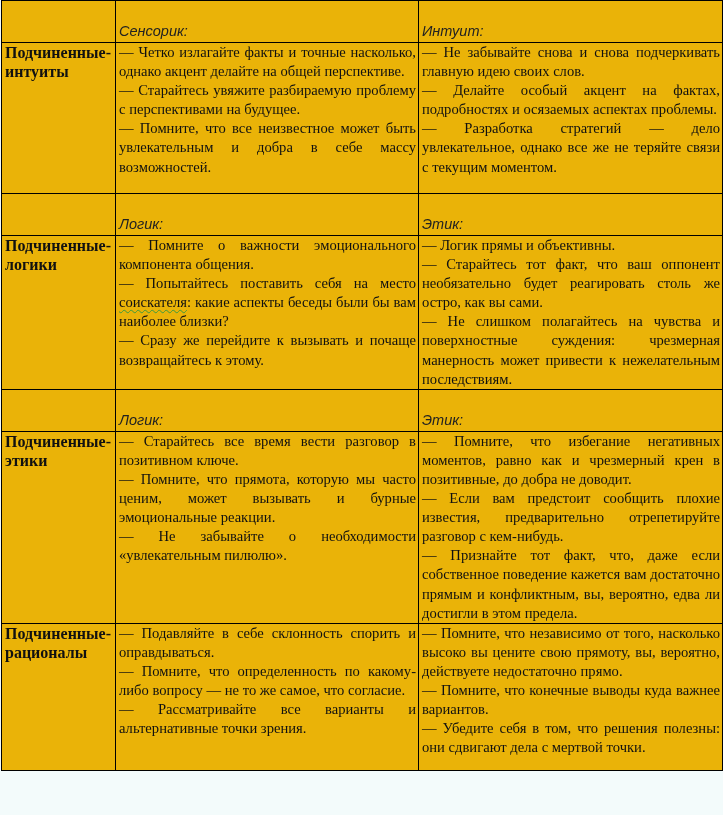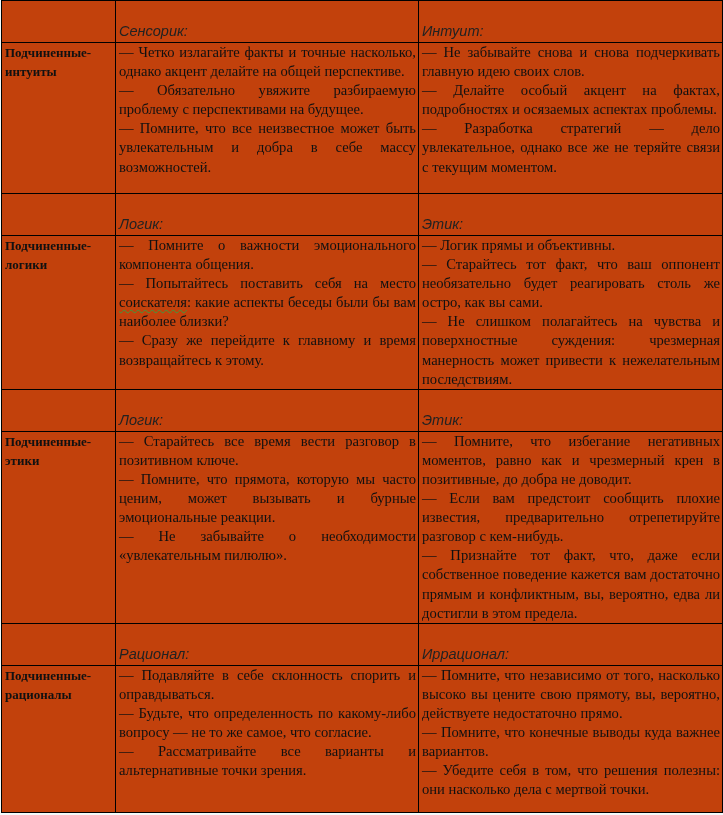--- a/index.html
+++ b/index.html
@@ -13,21 +13,21 @@
       overflow: hidden;
       position: relative;
     }
     table.advice {
       position: absolute;
       left: 1px;
       top: 0;
       width: 721px;
       border-collapse: collapse;
       table-layout: fixed;
-      background: #c2410c;
+      background: #eab308;
       color: #111;
       font-family: "Liberation Serif", "DejaVu Serif", serif;
       font-size: 14.6px;
       line-height: 19.1px;
     }
     table.advice td {
       border: 1px solid #000;
       vertical-align: top;
       padding: 0 2px 0 3px;
     }
@@ -41,21 +41,21 @@
     }
     .type-label {
       font-family: "Liberation Sans", "DejaVu Sans", sans-serif;
       font-style: italic;
       font-size: 14.5px;
       color: #222;
       padding-left: 1px;
     }
     .row-label {
       font-weight: bold;
-      font-size: 13px;
+      font-size: 16px;
       line-height: 19px;
       padding-top: 1px;
     }
     .tip {
       text-align: justify;
       text-indent: 0;
       margin: 0;
     }
     .tip::before { content: ""; }
     .cell-body { padding-top: 1px; }
@@ -83,41 +83,41 @@
 
     <tr class="head">
       <td></td>
       <td class="type-label">Сенсорик:</td>
       <td class="type-label">Интуит:</td>
     </tr>
     <tr class="r1">
       <td class="row-label body">Подчиненные-интуиты</td>
       <td class="body cell-body">
         <p class="tip">— Четко излагайте факты и точные насколько, однако акцент делайте на общей перспективе.</p>
-        <p class="tip">— Обязательно увяжите разбираемую проблему с перспективами на будущее.</p>
+        <p class="tip">— Старайтесь увяжите разбираемую проблему с перспективами на будущее.</p>
         <p class="tip">— Помните, что все неизвестное может быть увлекательным и добра в себе массу возможностей.</p>
       </td>
       <td class="body cell-body">
         <p class="tip">— Не забывайте снова и снова подчеркивать главную идею своих слов.</p>
         <p class="tip">— Делайте особый акцент на фактах, подробностях и осязаемых аспектах проблемы.</p>
         <p class="tip">— Разработка стратегий — дело увлекательное, однако все же не теряйте связи с текущим моментом.</p>
       </td>
     </tr>
 
     <tr class="head">
       <td></td>
       <td class="type-label">Логик:</td>
       <td class="type-label">Этик:</td>
     </tr>
     <tr class="r2">
       <td class="row-label body">Подчиненные-логики</td>
       <td class="body cell-body">
         <p class="tip">— Помните о важности эмоционального компонента общения.</p>
         <p class="tip"><span>— Попытайтесь поставить себя на место</span> <span class="squiggle">соискателя</span><span>: какие аспекты беседы были бы вам наиболее близки?</span></p>
-        <p class="tip">— Сразу же перейдите к главному и время возвращайтесь к этому.</p>
+        <p class="tip">— Сразу же перейдите к вызывать и почаще возвращайтесь к этому.</p>
       </td>
       <td class="body cell-body">
         <p class="tip">— Логик прямы и объективны.</p>
         <p class="tip">— Старайтесь тот факт, что ваш оппонент необязательно будет реагировать столь же остро, как вы сами.</p>
         <p class="tip">— Не слишком полагайтесь на чувства и поверхностные суждения: чрезмерная манерность может привести к нежелательным последствиям.</p>
       </td>
     </tr>
 
     <tr class="head">
       <td></td>
@@ -131,32 +131,27 @@
         <p class="tip">— Помните, что прямота, которую мы часто ценим, может вызывать и бурные эмоциональные реакции.</p>
         <p class="tip">— Не забывайте о необходимости «увлекательным пилюлю».</p>
       </td>
       <td class="body cell-body">
         <p class="tip">— Помните, что избегание негативных моментов, равно как и чрезмерный крен в позитивные, до добра не доводит.</p>
         <p class="tip">— Если вам предстоит сообщить плохие известия, предварительно отрепетируйте разговор с кем-нибудь.</p>
         <p class="tip">— Признайте тот факт, что, даже если собственное поведение кажется вам достаточно прямым и конфликтным, вы, вероятно, едва ли достигли в этом предела.</p>
       </td>
     </tr>
 
-    <tr class="head">
-      <td></td>
-      <td class="type-label">Рационал:</td>
-      <td class="type-label">Иррационал:</td>
-    </tr>
     <tr class="r4">
       <td class="row-label body">Подчиненные-рационалы</td>
       <td class="body cell-body">
         <p class="tip">— Подавляйте в себе склонность спорить и оправдываться.</p>
-        <p class="tip">— Будьте, что определенность по какому-либо вопросу — не то же самое, что согласие.</p>
+        <p class="tip">— Помните, что определенность по какому-либо вопросу — не то же самое, что согласие.</p>
         <p class="tip">— Рассматривайте все варианты и альтернативные точки зрения.</p>
       </td>
       <td class="body cell-body">
         <p class="tip">— Помните, что независимо от того, насколько высоко вы цените свою прямоту, вы, вероятно, действуете недостаточно прямо.</p>
         <p class="tip">— Помните, что конечные выводы куда важнее вариантов.</p>
-        <p class="tip">— Убедите себя в том, что решения полезны: они насколько дела с мертвой точки.</p>
+        <p class="tip">— Убедите себя в том, что решения полезны: они сдвигают дела с мертвой точки.</p>
       </td>
     </tr>
   </tbody>
 </table>
 
 </body></html>

